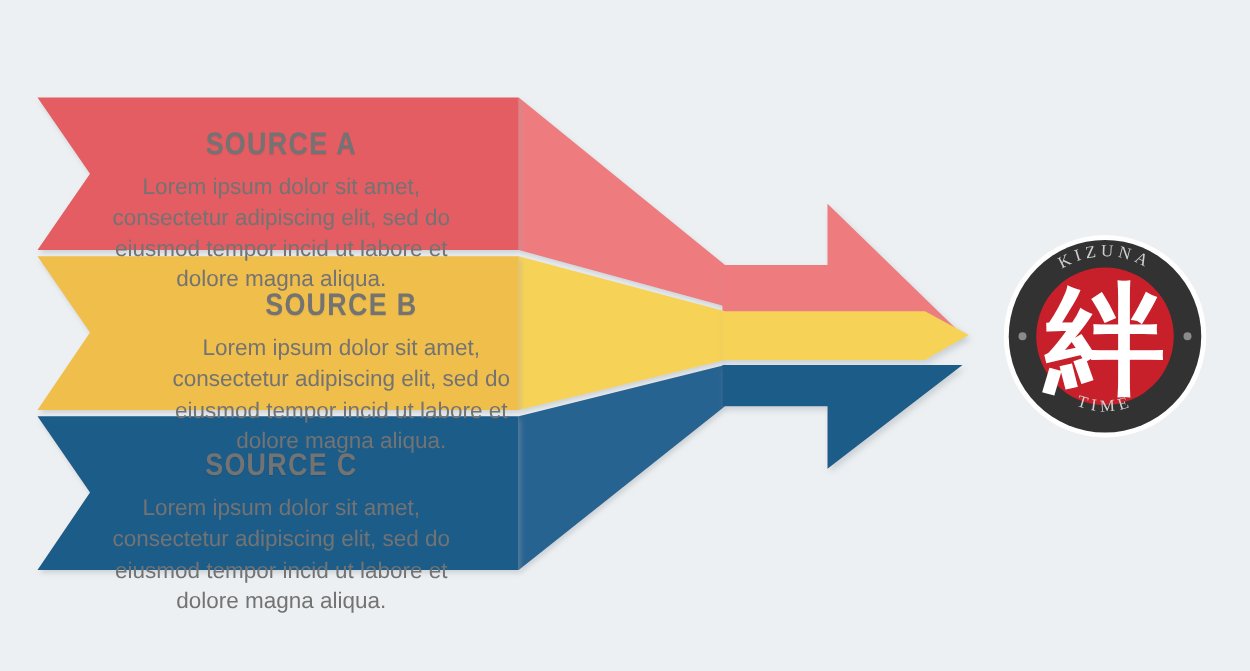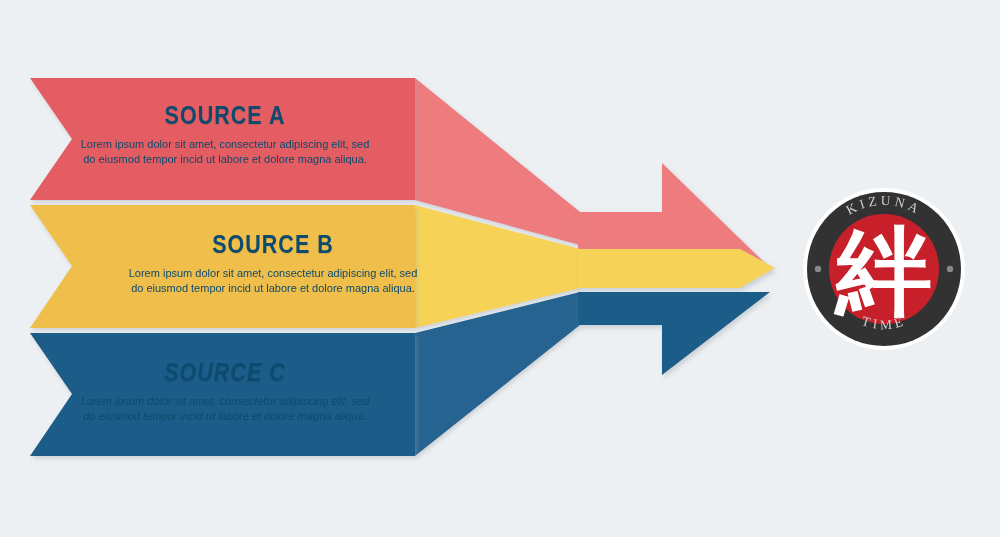--- a/index.html
+++ b/index.html
@@ -23,44 +23,44 @@
   #art {
     position: absolute;
     left: 0;
     top: 0;
     width: 1000px;
     height: 537px;
   }
   .band-text {
     position: absolute;
     text-align: center;
-    color: #0c4a6e;
+    color: #737373;
     width: 300px;
     left: 75px;
     pointer-events: none;
   }
   .band-title {
     font-family: "Liberation Sans Narrow", "Liberation Sans", sans-serif;
     font-size: 25px;
     font-weight: bold;
     letter-spacing: 1.2px;
     line-height: 1;
     margin: 0 0 9px 0;
     transform: scaleX(0.86);
     text-shadow: 0 1px 1px rgba(0,0,0,0.10);
   }
   .band-desc {
-    font-size: 11px;
+    font-size: 18px;
     line-height: 1.38;
     margin: 0;
     font-weight: 400;
   }
   #text-a { top: 103px; }
   #text-b { top: 232px; margin-left: 48px; }
-  #text-c { top: 360px; font-style: italic; }
+  #text-c { top: 360px; }
 
   .logo-text {
     fill: #cfcfcf;
     font-family: "Liberation Serif", serif;
     font-size: 13.5px;
     letter-spacing: 3.6px;
   }
   .logo-kanji {
     fill: #ffffff;
     font-family: "DejaVu Sans", sans-serif;

